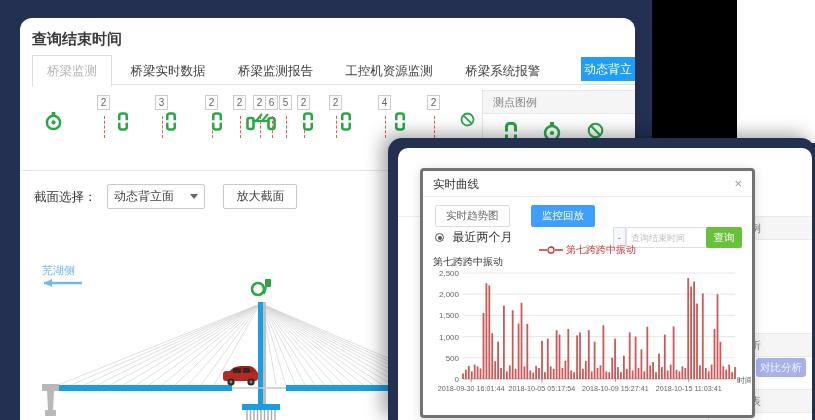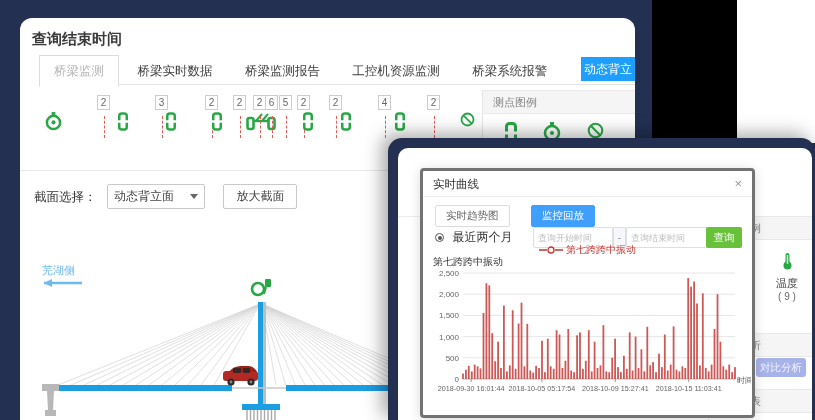--- a/index.html
+++ b/index.html
@@ -7,21 +7,21 @@
   body { background:#233052; font-family:"Liberation Sans", sans-serif; position:relative; }
 
   
   .backdrop-black { position:absolute; left:652px; top:0; width:85px; height:143px; background:#000; }
   .backdrop-white { position:absolute; left:737px; top:0; width:78px; height:143px; background:#fff; }
 
   
   .main-window { position:absolute; left:20px; top:18px; width:615px; height:402px;
     background:#fff; border-radius:12px 12px 0 0; }
   .mw-title { position:absolute; left:12px; top:12px; font-size:15px; font-weight:bold; color:#3a3a3a; }
-  .mw-tabbar { position:absolute; left:12px; right:0; top:37px; height:30px; border-bottom:1px solid #e4e4e4;margin-left:7px; }
+  .mw-tabbar { position:absolute; left:12px; right:0; top:37px; height:30px; border-bottom:1px solid #e4e4e4; }
   .mw-tab { display:inline-block; padding:7px 14px 6px; font-size:12.5px; color:#3d3d3d; cursor:pointer; vertical-align:bottom; }
   .mw-tab.active { border:1px solid #ddd; border-bottom:1px solid #fff; margin-bottom:-1px; color:#b5b5b5; background:#fff; }
   .video-btn { position:absolute; right:0; top:39px; width:54px; height:24px; background:#1e9fff; color:#fff;
     font-size:12px; text-align:center; line-height:24px; cursor:pointer; }
 
   
   .sensor-strip { position:absolute; left:0; top:72px; width:462px; height:60px; }
   .strip-item { position:absolute; }
   .badge { top:5px; width:13px; height:15px; border:1px solid #ccc; background:#fff; color:#666;
     font-size:10px; text-align:center; line-height:14px; }
@@ -274,49 +274,37 @@
     </svg>
   </div>
 </div>
 
 <div class="card2">
   <div class="win2">
     <div class="win2-line"></div>
 
     <div class="win2-panel">
       <div class="panel-band">测点图例</div>
-      <div class="temp-block">
-        <span>
-          <svg width="11" height="18" viewBox="0 0 11 18">
-              <rect x="3.5" y="1" width="4" height="11" rx="2" fill="#27a845"></rect>
-              <circle cx="5.5" cy="13.5" r="4" fill="#27a845"></circle>
-              <rect x="4.7" y="3" width="1.6" height="9" fill="#bff0cd"></rect>
-            </svg>
-        </span>
-        <div class="t-label">温度</div>
-        <div class="t-count">( 9 )</div>
-      </div>
       <div class="panel-band band-compare">对比分析</div>
       <div class="compare-btn">对比分析</div>
       <div class="panel-band band-list">测点列表</div>
     </div>
 
     <div class="dialog">
       <div class="dlg-header">
         <span class="dlg-title">实时曲线</span>
         <span class="dlg-close">×</span>
       </div>
       <div class="dlg-tabs">
         <span class="dlg-tab">实时趋势图</span>
         <span class="dlg-tab active">监控回放</span>
       </div>
       <div class="dlg-form">
         <span class="radio"></span>
         <span class="radio-lbl">最近两个月</span>
-        <input class="dlg-input in1" placeholder="查询开始时间" style="">
         <span class="sep">-</span>
         <input class="dlg-input in2" placeholder="查询结束时间" style="">
         <span class="query-btn">查询</span>
       </div>
       <div class="dlg-legend">
         <svg width="24" height="8" style="vertical-align:middle">
             <line x1="0" y1="4" x2="8" y2="4" stroke="#c23531" stroke-width="1.5"></line>
             <circle cx="12" cy="4" r="3" fill="#fff" stroke="#c23531" stroke-width="1.3"></circle>
             <line x1="16" y1="4" x2="24" y2="4" stroke="#c23531" stroke-width="1.5"></line>
           </svg>

